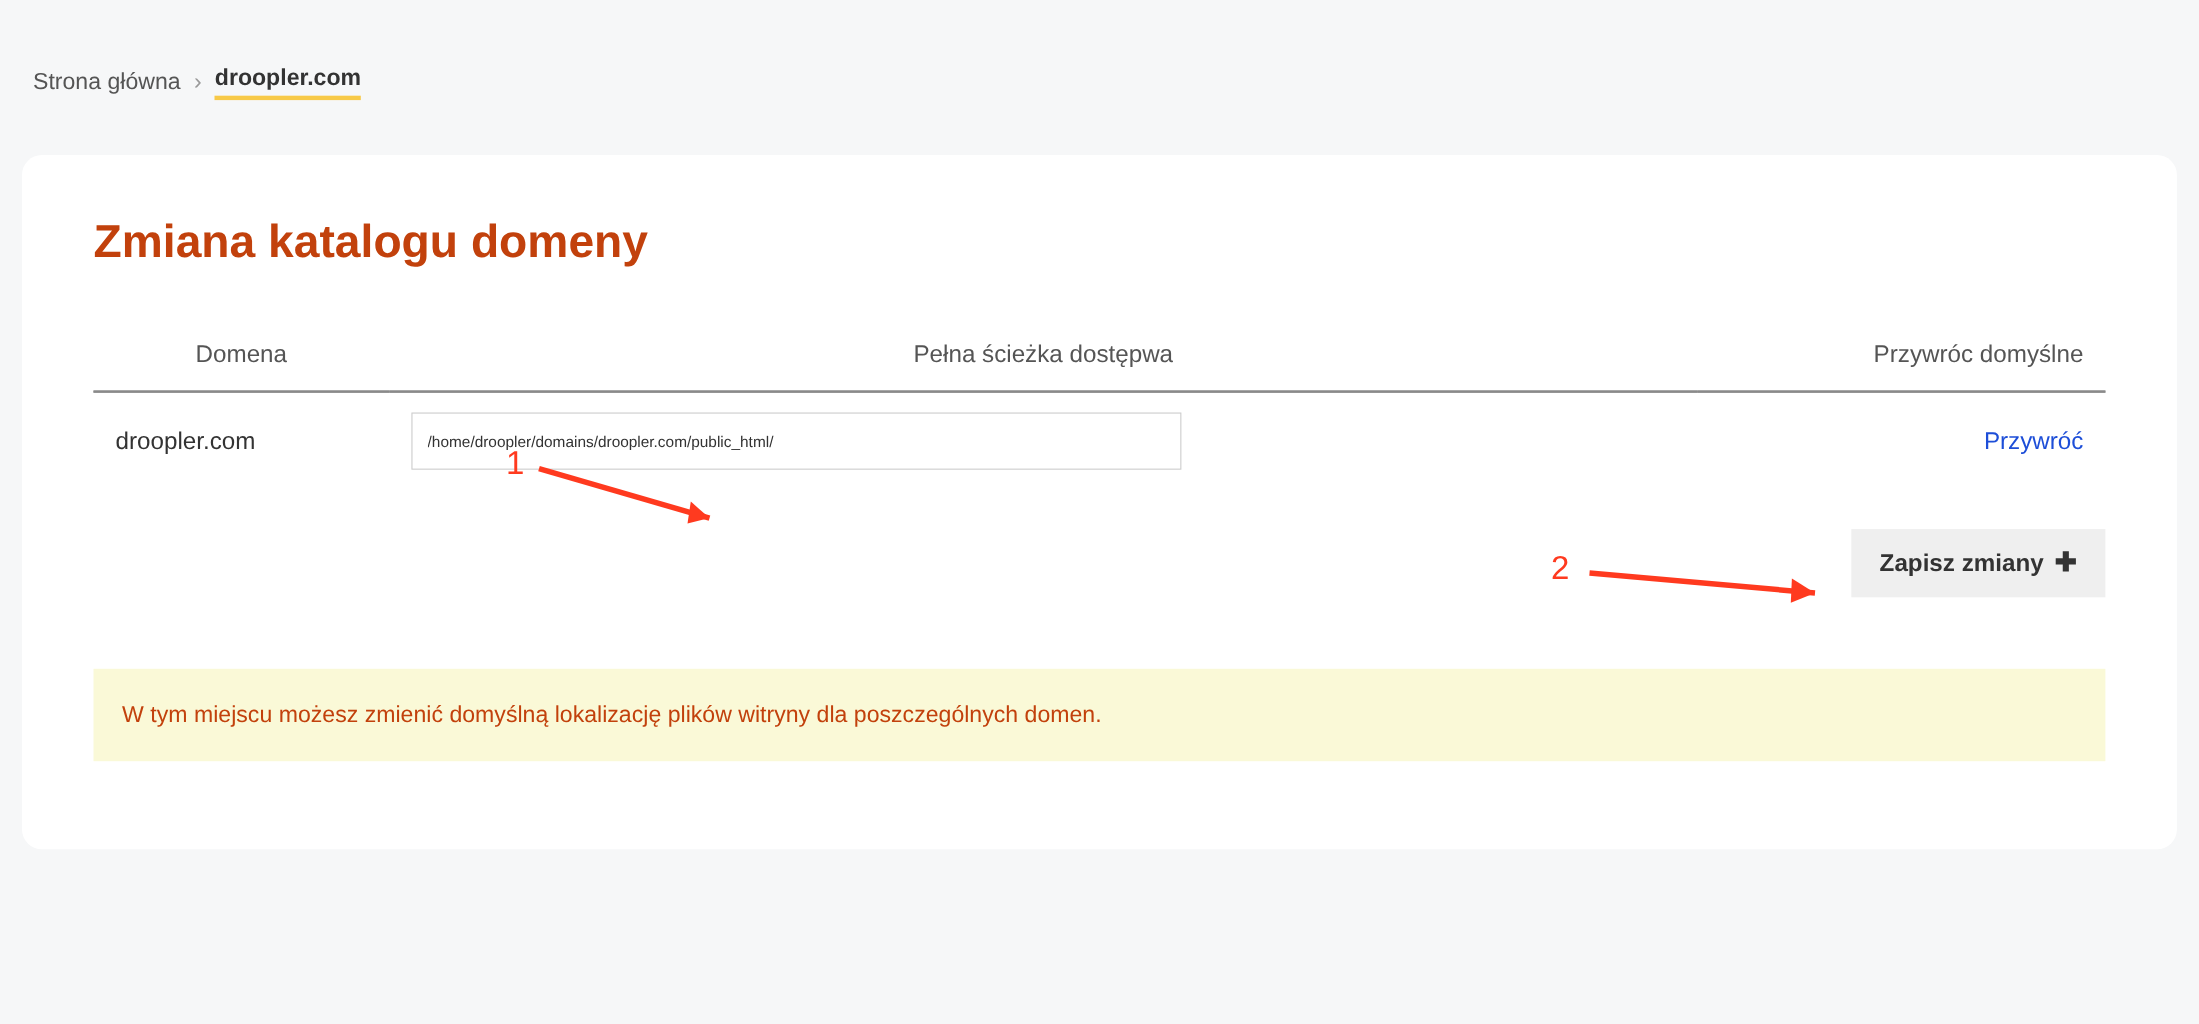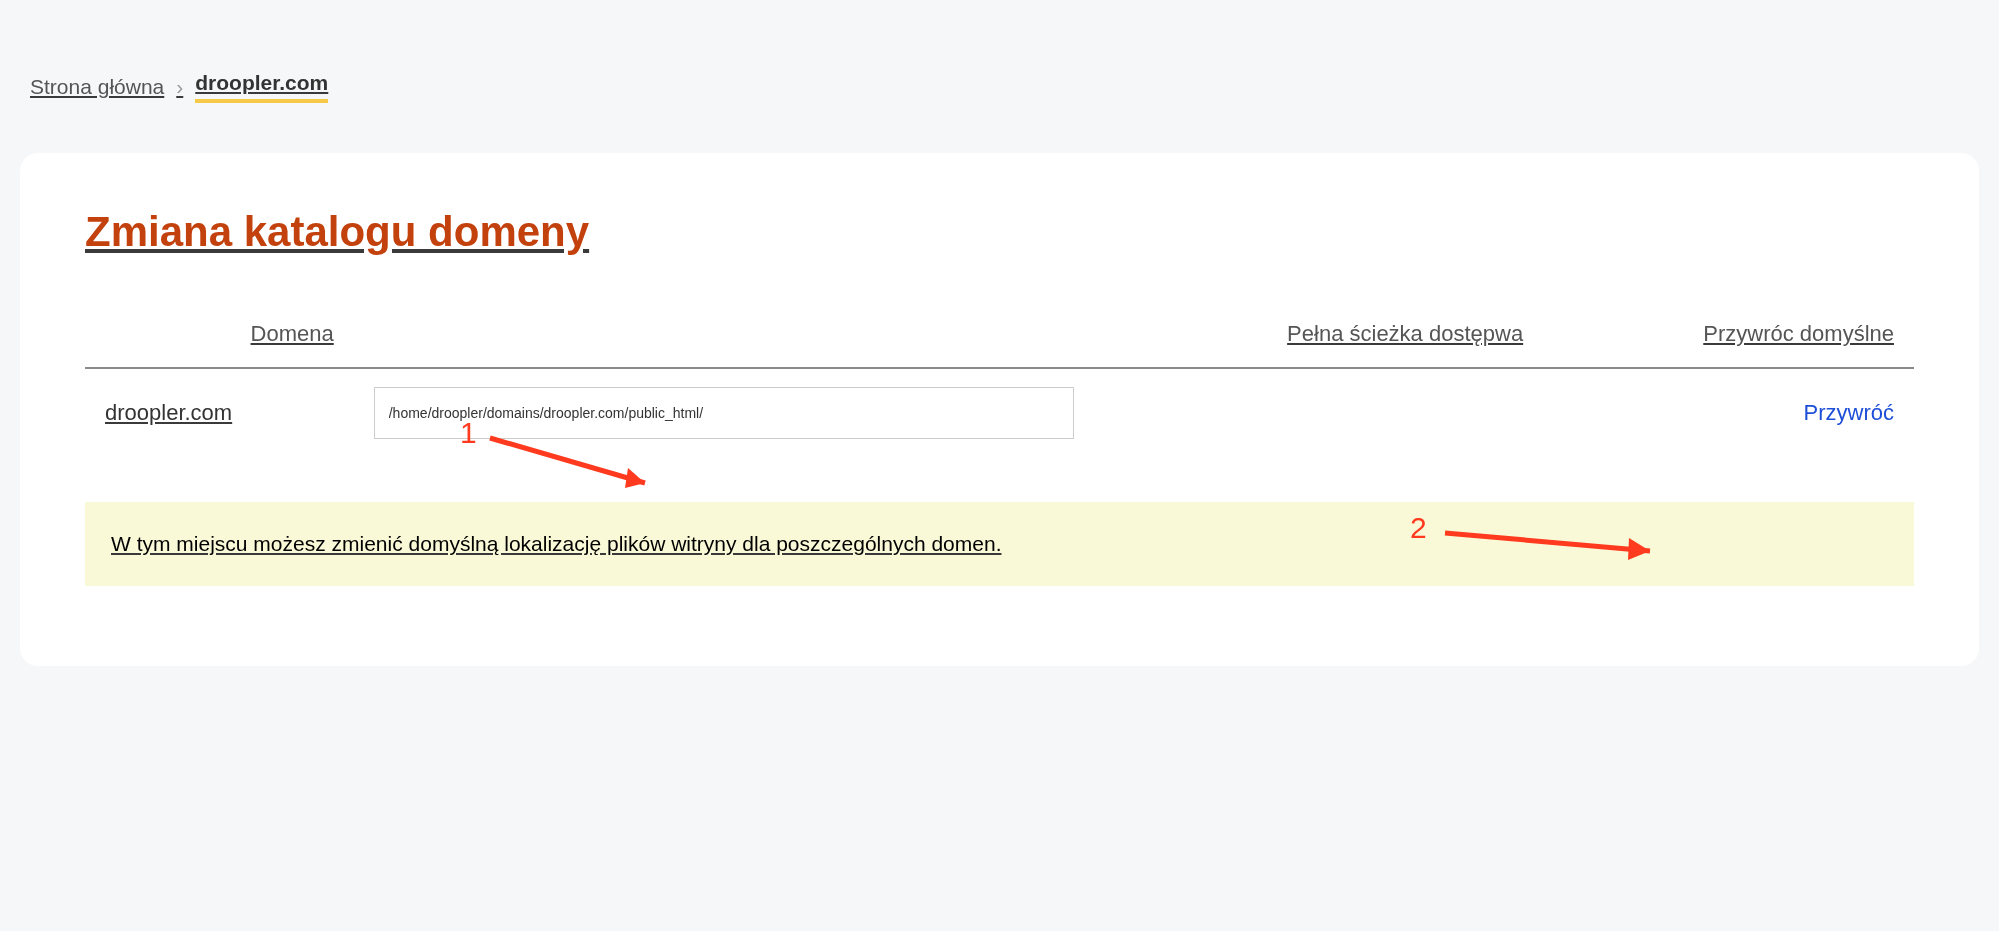--- a/index.html
+++ b/index.html
@@ -4,22 +4,21 @@
   <style>
     * { box-sizing: border-box; margin: 0; padding: 0; }
     body {
       font-family: Arial, Helvetica, sans-serif;
       background: #f6f7f8;
       color: #3a3a3a;
       width: 1999px;
       padding-bottom: 60px;
     }
     .viewport {
-      padding: 16px 20px;
-      text-decoration: underline;
+      padding: 4px 20px;
     }
     .breadcrumb {
       display: flex;
       align-items: center;
       gap: 12px;
       padding: 55px 10px 25px 10px;
       font-size: 21px;
       font-weight: 500;
       color: #666;
     }
@@ -46,21 +45,21 @@
       font-size: 42px;
       font-weight: 700;
       color: #c2410c;
       margin-bottom: 55px;
     }
     table.dom-table {
       width: 100%;
       border-collapse: collapse;
     }
     table.dom-table thead th {
-      text-align: right;
+      text-align: center;
       font-weight: 400;
       font-size: 22px;
       color: #555;
       padding: 10px 20px 20px 20px;
       border-bottom: 2px solid #8a8a8a;
     }
     table.dom-table thead th.right { text-align: right; }
     table.dom-table tbody td {
       padding: 18px 20px;
       font-size: 22px;
@@ -105,21 +104,21 @@
     .save-btn .plus {
       font-size: 24px;
       font-weight: 900;
       line-height: 1;
     }
     .notice {
       background: #faf9d7;
       padding: 30px 26px;
       margin-top: 45px;
       font-size: 21px;
-      color: #000000;
+      color: #c2410c;
     }
     
     .annot { position: absolute; pointer-events: none; }
     .annot-num { font-size: 30px; font-weight: 400; fill: #ff3a1f; font-family: Arial, sans-serif; }
     .arrow-stroke { stroke: #ff3a1f; stroke-width: 5; fill: none; }
     .arrow-head { fill: #ff3a1f; }
     .panel-wrap { position: relative; }
   </style>
 </head>
 <body>
@@ -151,20 +150,26 @@
             <td>
               <input type="text" class="path-input" value="/home/droopler/domains/droopler.com/public_html/" style="">
             </td>
             <td style="text-align:right;">
               <span class="revert-link">Przywróć</span>
             </td>
           </tr>
         </tbody>
       </table>
 
+      <div class="save-row">
+        <button class="save-btn">
+          <span>Zapisz zmiany</span>
+          <span class="plus">✚</span>
+        </button>
+      </div>
 
       <div class="notice">
         <span>W tym miejscu możesz zmienić domyślną lokalizację plików witryny dla poszczególnych domen.</span>
       </div>
     </div>
 
     <svg class="annot" style="left:420px; top:245px;" width="260" height="120">
       <text x="20" y="45" class="annot-num">1</text>
       <line x1="50" y1="40" x2="205" y2="85" class="arrow-stroke"></line>
       <polygon points="205,85 188,70 185,90" class="arrow-head"></polygon>

